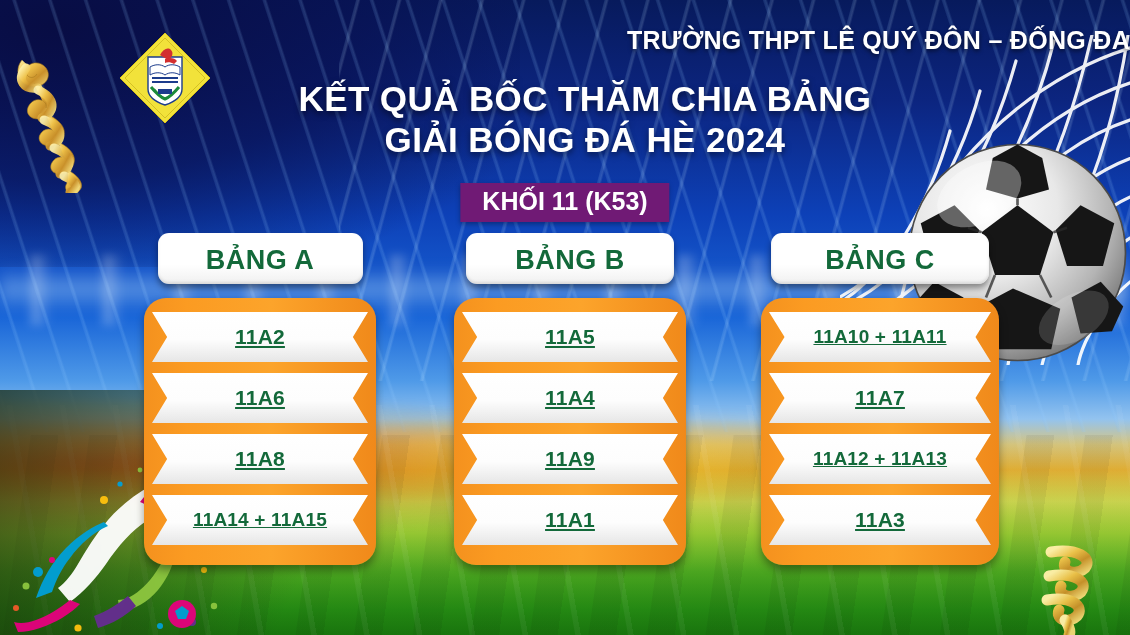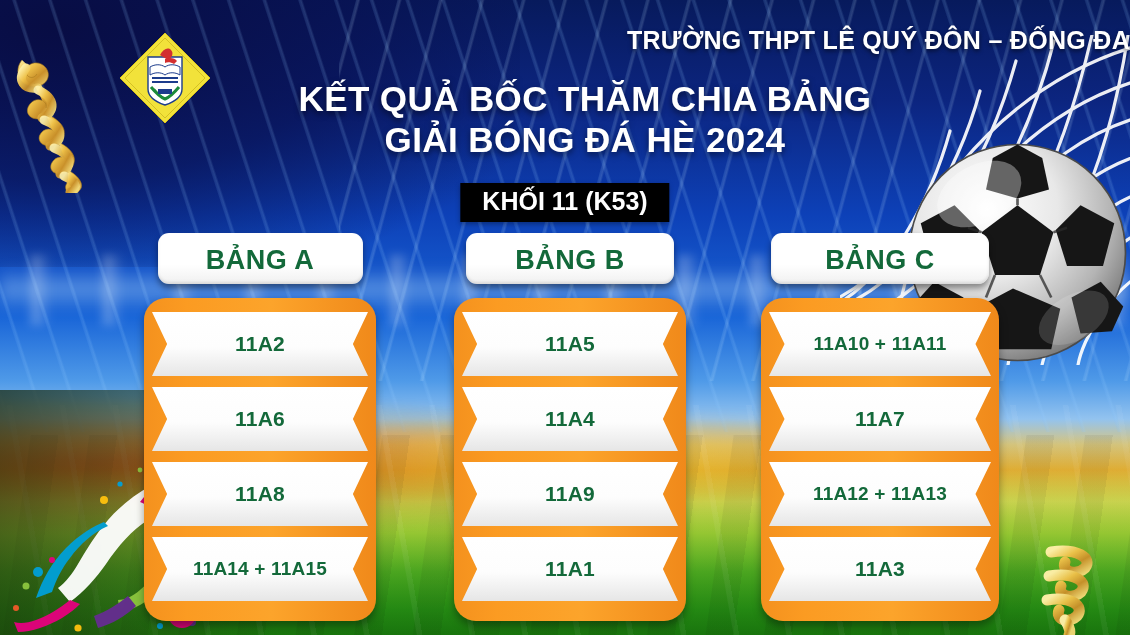--- a/index.html
+++ b/index.html
@@ -155,21 +155,21 @@
     font-size:35px;
     line-height:41px;
     letter-spacing:.4px;
     text-shadow:0 3px 6px rgba(0,0,0,.5);
   }
   .main-title div{ white-space:nowrap;padding-left:40px; }
 
   .grade-badge{
     position:absolute; top:183px; left:50%;
     transform:translateX(-50%);
-    background:#000000;
+    background:#701a75;
     color:#ffffff;
     font-size:25px; font-weight:bold;
     padding:4px 22px 6px;
     white-space:nowrap;
     box-shadow:0 2px 5px rgba(0,0,0,.35);
   }
 
   
   .groups{
     position:absolute; top:233px; left:0; width:1130px; height:400px;
@@ -205,30 +205,31 @@
     background:linear-gradient(to right,#F4911E 0%,#FB9B22 18%,#FCA42B 55%,#F0891A 100%);
     border-radius:22px;
     padding:14px 8px 16px;
     box-shadow:0 5px 9px rgba(0,0,0,.38);
   }
   .group-c .group-panel{ width:238px; }
 
   
   .chip{
     position:relative;
-    height:64px;
+    height:50px;
     margin-bottom:11px;
     background:linear-gradient(to bottom,#ffffff 0%,#fdfdfd 55%,#e6e6e6 100%);
     clip-path:polygon(0 0, 100% 0, 93% 50%, 100% 100%, 0 100%, 7% 50%);
     display:flex; align-items:center; justify-content:center;
     color:#13693A;
     font-size:21px; font-weight:bold;
     letter-spacing:.2px;
     white-space:nowrap;
     filter:drop-shadow(2px 3px 2px rgba(0,0,0,.33));
+    text-decoration:underline;
   }
   .chip:last-child{ margin-bottom:4px; }
   .chip-wide{ font-size:19px; }
 </style>
 </head>
 <body>
 
 <div id="stage">
 
   <div class="bg-base"></div>

